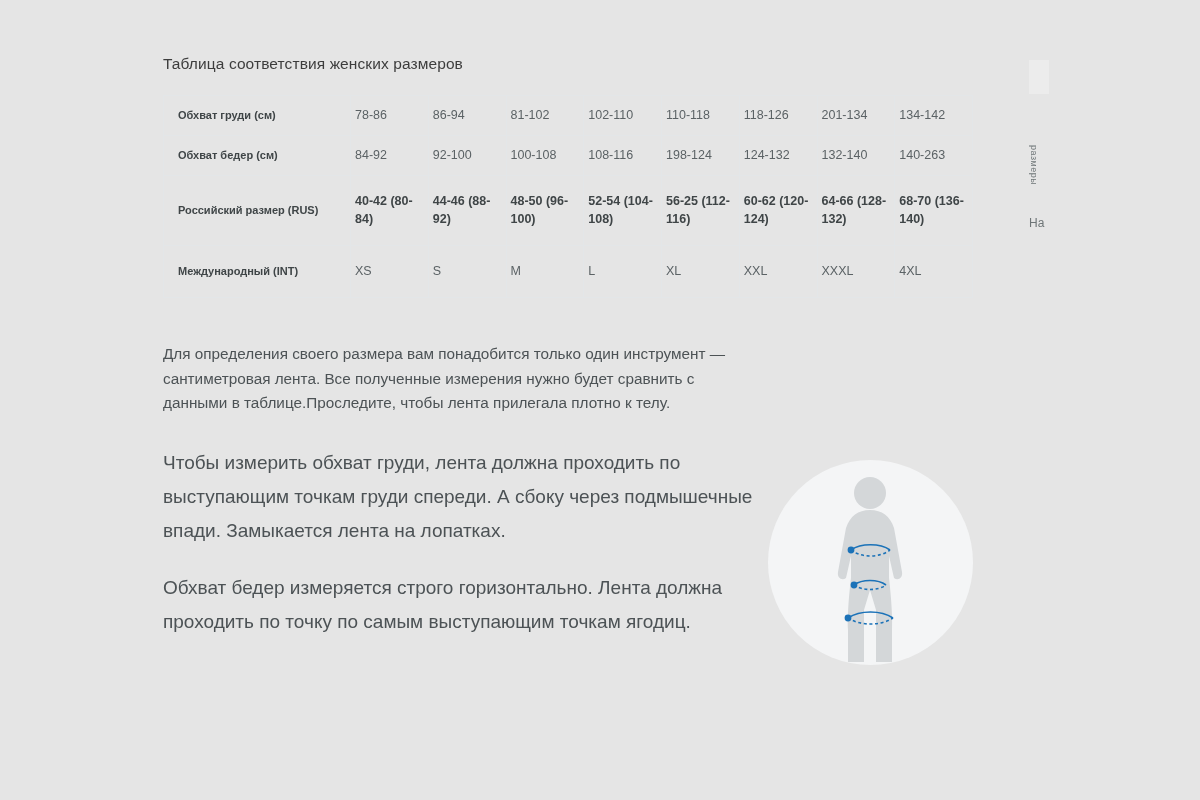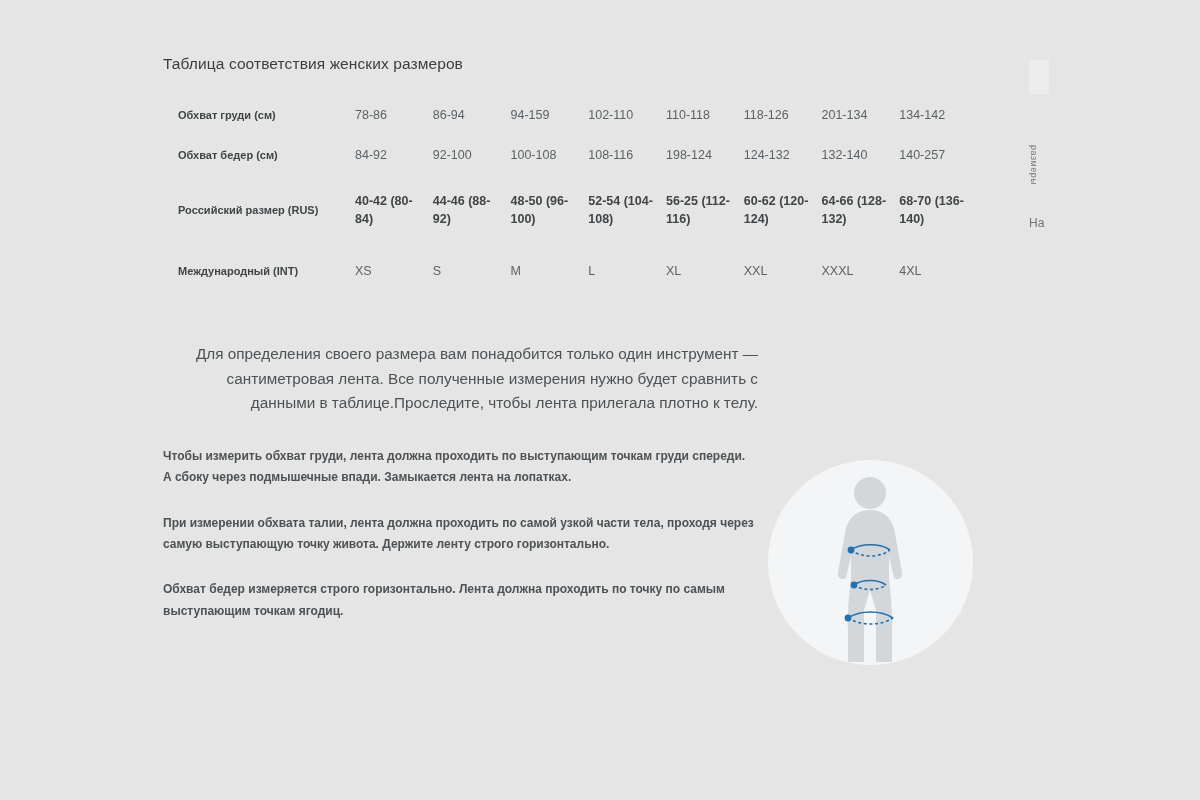--- a/index.html
+++ b/index.html
@@ -62,29 +62,27 @@
   .paragraphs {
     margin-top: 44px;
     width: 600px;
   }
   p.lead {
     font-size: 15.3px;
     color: #4c5255;
     line-height: 1.62;
     margin: 0 0 30px 0;
     width: 595px;
-    text-align: right;
   }
   p.body-text {
-    font-size: 12px;
+    font-size: 19px;
     color: #4c5255;
     line-height: 1.78;
     margin: 0 0 24px 0;
     width: 592px;
-    font-weight: bold;
   }
   .figure {
     position: absolute;
     left: 768px;
     top: 460px;
     width: 205px;
     height: 205px;
   }
   .figure .disc {
     position: absolute;
@@ -140,37 +138,37 @@
   <div class="content">
 
     <h1 class="page-title">Таблица соответствия женских размеров</h1>
 
     <table class="size-table">
       <tbody>
         <tr>
           <td class="rowhead">Обхват груди (см)</td>
           <td>78-86</td>
           <td>86-94</td>
-          <td>94-159</td>
+          <td>81-102</td>
           <td>102-110</td>
           <td>110-118</td>
           <td>118-126</td>
           <td>201-134</td>
           <td>134-142</td>
         </tr>
         <tr>
           <td class="rowhead">Обхват бедер (см)</td>
           <td>84-92</td>
           <td>92-100</td>
           <td>100-108</td>
           <td>108-116</td>
           <td>198-124</td>
           <td>124-132</td>
           <td>132-140</td>
-          <td>140-257</td>
+          <td>140-263</td>
         </tr>
         <tr class="bold-row tall">
           <td class="rowhead">Российский размер (RUS)</td>
           <td>40-42 (80-84)</td>
           <td>44-46 (88-92)</td>
           <td>48-50 (96-100)</td>
           <td>52-54 (104-108)</td>
           <td>56-25 (112-116)</td>
           <td>60-62 (120-124)</td>
           <td>64-66 (128-132)</td>
@@ -186,21 +184,20 @@
           <td>XXL</td>
           <td>XXXL</td>
           <td>4XL</td>
         </tr>
       </tbody>
     </table>
 
     <div class="paragraphs">
       <p class="lead">Для определения своего размера вам понадобится только один инструмент — сантиметровая лента. Все полученные измерения нужно будет сравнить с данными в таблице.Проследите, чтобы лента прилегала плотно к телу.</p>
       <p class="body-text">Чтобы измерить обхват груди, лента должна проходить по выступающим точкам груди спереди. А сбоку через подмышечные впади. Замыкается лента на лопатках.</p>
-      <p class="body-text">При измерении обхвата талии, лента должна проходить по самой узкой части тела, проходя через самую выступающую точку живота. Держите ленту строго горизонтально.</p>
       <p class="body-text">Обхват бедер измеряется строго горизонтально. Лента должна проходить по точку по самым выступающим точкам ягодиц.</p>
     </div>
 
   </div>
 
   <div class="figure">
     <div class="disc"></div>
     <svg width="205" height="205" viewBox="0 0 205 205" style="position:absolute;left:0;top:0;">
       <g fill="#d4d7d9">
         <circle cx="102" cy="33" r="16"></circle>

